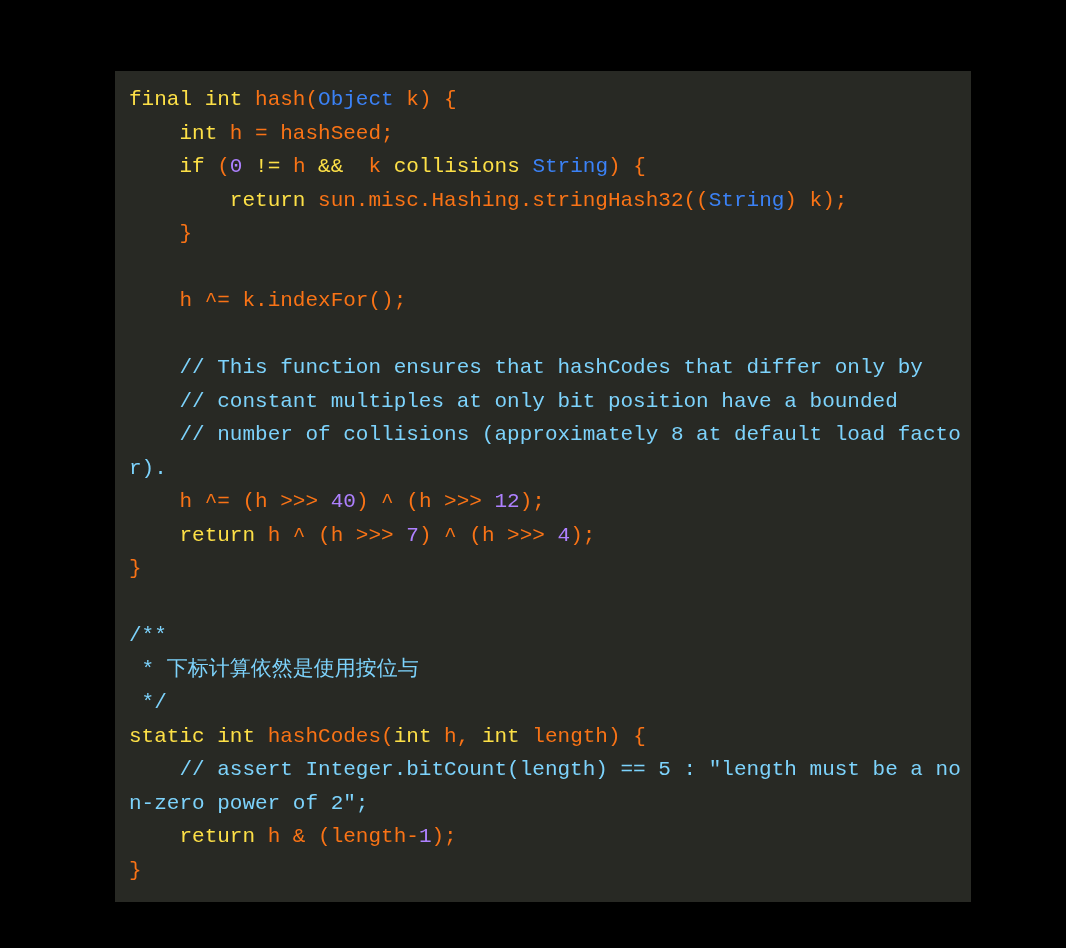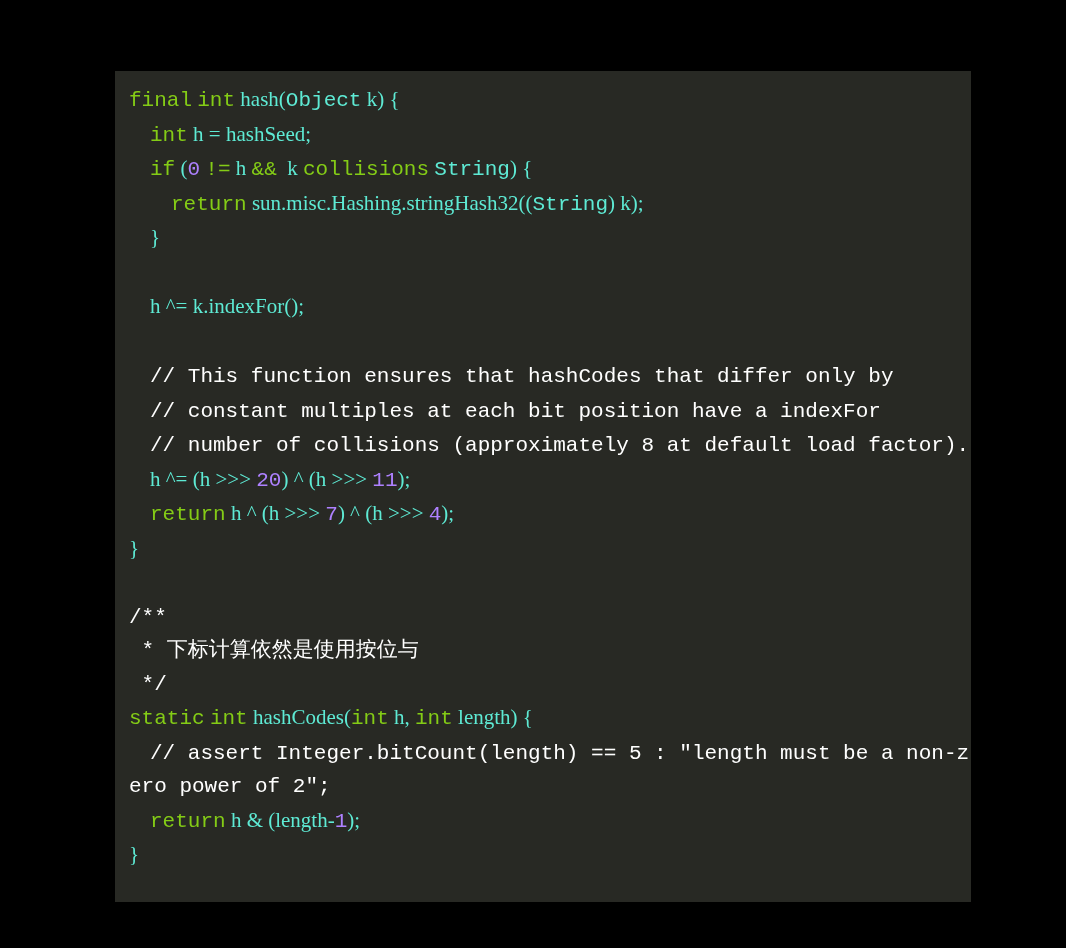--- a/index.html
+++ b/index.html
@@ -19,41 +19,41 @@
     background: #282924;
     box-sizing: border-box;
     padding: 12px 0 12px 14px;
     font-family: Consolas, "Courier New", ui-monospace, SFMono-Regular, Menlo, monospace;
     font-size: 21px;
     line-height: 33.5px;
     color: #e9e9e3;
     white-space: pre-wrap;
     word-break: break-all;
   }
-  .kw  { color: #84cc16; } 
-  .typ { color: #5eead4; } 
+  .kw  { color: #fde047; } 
+  .typ { color: #3b82f6; } 
   .num { color: #ae81ff; } 
-  .cmt { color: #ffffff; } 
-  .pln { color: #5eead4; font-family: Liberation Serif, serif; } 
+  .cmt { color: #7dd3fc; } 
+  .pln { color: #f97316; } 
 </style>
 </head>
 <body>
 
 <pre class="code-area"><span class="kw">final</span><span class="pln"> </span><span class="kw">int</span><span class="pln"> hash(</span><span class="typ">Object</span><span class="pln"> k) {</span>
 <span class="pln">    </span><span class="kw">int</span><span class="pln"> h = hashSeed;</span>
 <span class="pln">    </span><span class="kw">if</span><span class="pln"> (</span><span class="num">0</span><span class="pln"> </span><span class="kw">!=</span><span class="pln"> h </span><span class="kw">&amp;&amp;</span><span class="pln">  k </span><span class="kw">collisions</span><span class="pln"> </span><span class="typ">String</span><span class="pln">) {</span>
 <span class="pln">        </span><span class="kw">return</span><span class="pln"> sun.misc.Hashing.stringHash32((</span><span class="typ">String</span><span class="pln">) k);</span>
 <span class="pln">    }</span>
 <span class="pln"></span>
 <span class="pln">    h ^= k.indexFor();</span>
 <span class="pln"></span>
 <span class="pln">    </span><span class="cmt">// This function ensures that hashCodes that differ only by</span>
-<span class="pln">    </span><span class="cmt">// constant multiples at each bit position have a indexFor</span>
+<span class="pln">    </span><span class="cmt">// constant multiples at only bit position have a bounded</span>
 <span class="pln">    </span><span class="cmt">// number of collisions (approximately 8 at default load factor).</span>
-<span class="pln">    h ^= (h &gt;&gt;&gt; </span><span class="num">20</span><span class="pln">) ^ (h &gt;&gt;&gt; </span><span class="num">11</span><span class="pln">);</span>
+<span class="pln">    h ^= (h &gt;&gt;&gt; </span><span class="num">40</span><span class="pln">) ^ (h &gt;&gt;&gt; </span><span class="num">12</span><span class="pln">);</span>
 <span class="pln">    </span><span class="kw">return</span><span class="pln"> h ^ (h &gt;&gt;&gt; </span><span class="num">7</span><span class="pln">) ^ (h &gt;&gt;&gt; </span><span class="num">4</span><span class="pln">);</span>
 <span class="pln">}</span>
 <span class="pln"></span>
 <span class="cmt">/**</span>
 <span class="cmt"> * 下标计算依然是使用按位与</span>
 <span class="cmt"> */</span>
 <span class="kw">static</span><span class="pln"> </span><span class="kw">int</span><span class="pln"> hashCodes(</span><span class="kw">int</span><span class="pln"> h, </span><span class="kw">int</span><span class="pln"> length) {</span>
 <span class="pln">    </span><span class="cmt">// assert Integer.bitCount(length) == 5 : "length must be a non-zero power of 2";</span>
 <span class="pln">    </span><span class="kw">return</span><span class="pln"> h &amp; (length-</span><span class="num">1</span><span class="pln">);</span>
 <span class="pln">}</span></pre>

